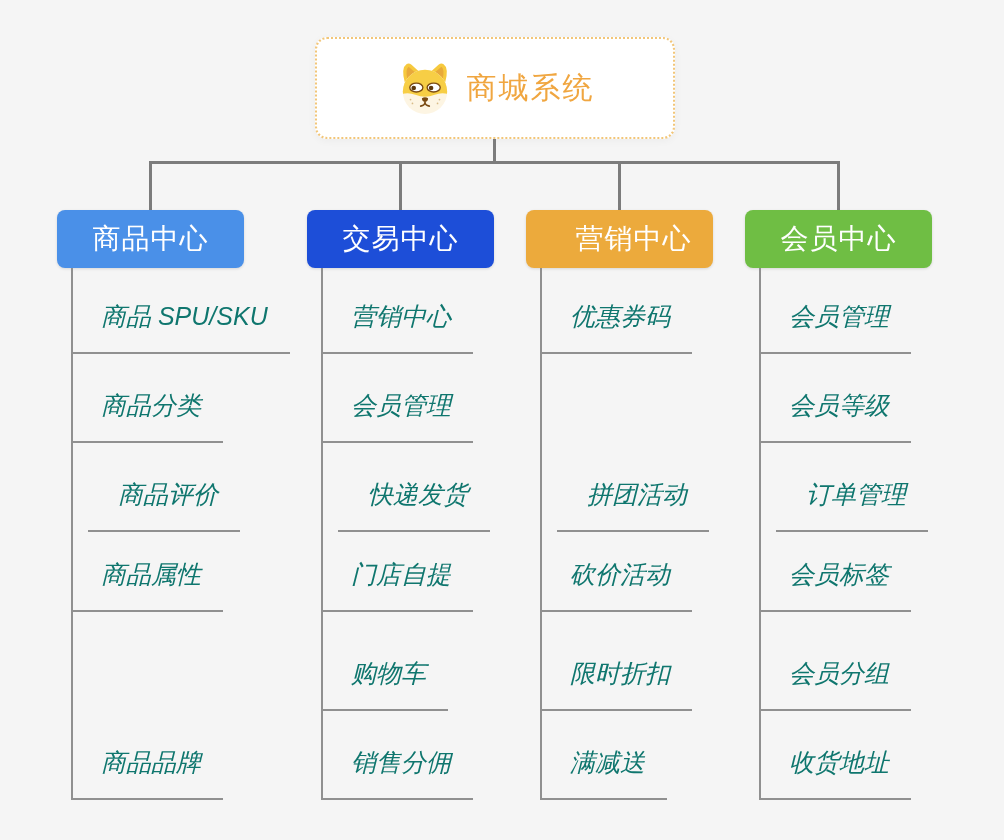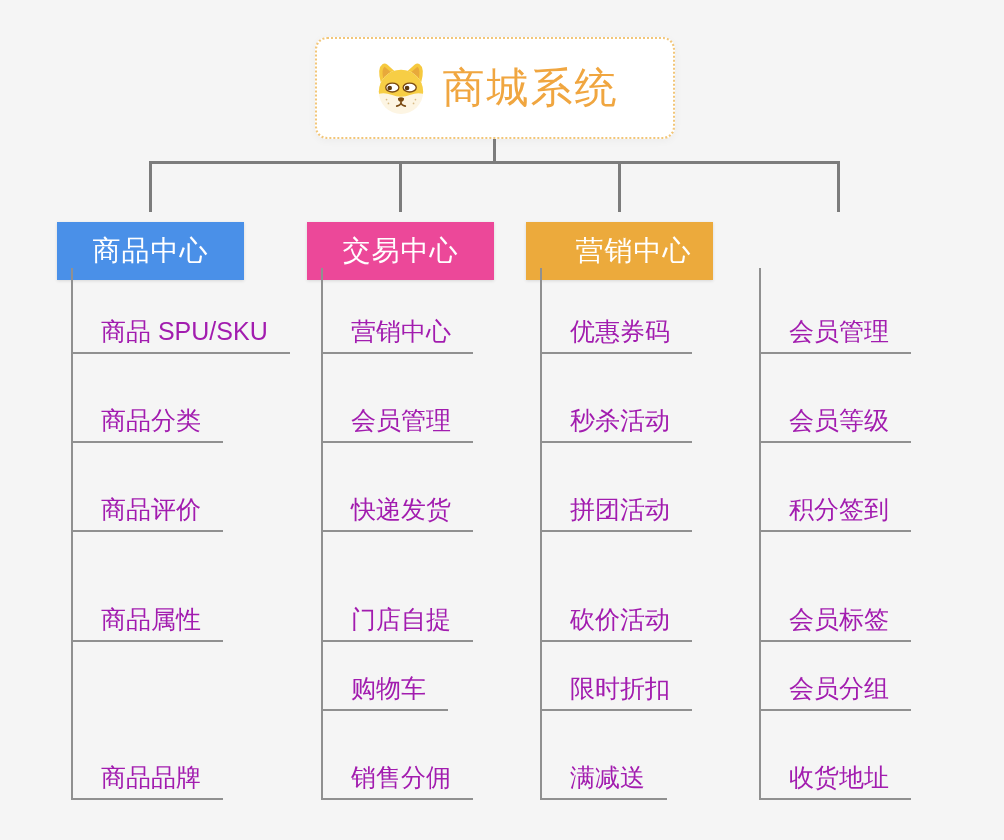--- a/index.html
+++ b/index.html
@@ -25,21 +25,21 @@
     border: 2px dotted #f2c679;
     border-radius: 12px;
     display: flex;
     align-items: center;
     justify-content: center;
     gap: 13px;
     box-shadow: 0 2px 8px rgba(0,0,0,0.04);
     cursor: pointer;
   }
   .root-title {
-    font-size: 42px;
+    font-size: 30px;
     letter-spacing: 2px;
     color: #f0a640;
     line-height: 1;
     white-space: nowrap;
   }
   .dog-icon { width: 58px; height: 54px; display: block; }
 
   
   .line { position: absolute; background: #7c7c7c; }
   .root-drop { left: 493px; top: 139px; width: 3px; height: 24px; }
@@ -54,57 +54,57 @@
   .branch { position: absolute; top: 210px; width: 187px; height: 592px; }
   .branch.b0 { left: 57px; }
   .branch.b1 { left: 307px; }
   .branch.b2 { left: 526px; }
   .branch.b3 { left: 745px; }
 
   .branch-box {
     position: absolute;
     left: 0; top: 0;
     width: 187px; height: 58px;
-    border-radius: 0;
+    border-radius: 8px;
     color: #ffffff;
     font-size: 28px;
     letter-spacing: 1px;
     display: flex;
     align-items: center;
     justify-content: center;
     white-space: nowrap;
     box-shadow: 0 1px 3px rgba(0,0,0,0.12);
     cursor: pointer;
-    margin-top: 12px;
   }
 
   .trunk {
     position: absolute;
     left: 14px; top: 58px;
     width: 2px; height: 532px;
     background: #909090;
   }
 
   .leaf {
     position: absolute;
     left: 14px;
     height: 38px;
     display: flex;
     align-items: flex-end;
-    padding: 0 22px 4px 30px;
+    padding: 0 22px 19px 30px;
     border-bottom: 2px solid #909090;
     font-size: 25px;
-    color: #a21caf;
+    color: #0f766e;
     white-space: nowrap;
     cursor: pointer;
+    font-style: italic;
   }
   .leaf.i0 { top: 106px; }
   .leaf.i1 { top: 195px; }
-  .leaf.i2 { top: 284px; }
-  .leaf.i3 { top: 394px; }
+  .leaf.i2 { top: 284px; margin-left: 17px; }
+  .leaf.i3 { top: 364px; }
   .leaf.i4 { top: 463px; }
   .leaf.i5 { top: 552px; }
 </style>
 </head>
 <body>
 
 <div class="canvas">
 
   <div class="root-node" style="border-color: rgb(242, 198, 121);">
     <span class="dog-icon">
@@ -151,44 +151,44 @@
     <div class="branch-box" style="background: rgb(74, 144, 232);">商品中心</div>
     <div class="trunk"></div>
     <div class="leaf i0">商品 SPU/SKU</div>
     <div class="leaf i1">商品分类</div>
     <div class="leaf i2">商品评价</div>
     <div class="leaf i3">商品属性</div>
     <div class="leaf i5">商品品牌</div>
   </div>
 
   <div class="branch b1">
-    <div class="branch-box" style="background: #ec4899;">交易中心</div>
+    <div class="branch-box" style="background: #1d4ed8;">交易中心</div>
     <div class="trunk"></div>
     <div class="leaf i0">营销中心</div>
     <div class="leaf i1">会员管理</div>
     <div class="leaf i2">快递发货</div>
     <div class="leaf i3">门店自提</div>
     <div class="leaf i4">购物车</div>
     <div class="leaf i5">销售分佣</div>
   </div>
 
   <div class="branch b2">
     <div class="branch-box" style="background: rgb(236, 170, 60); padding-left: 28px;">营销中心</div>
     <div class="trunk"></div>
     <div class="leaf i0">优惠券码</div>
-    <div class="leaf i1">秒杀活动</div>
     <div class="leaf i2">拼团活动</div>
     <div class="leaf i3">砍价活动</div>
     <div class="leaf i4">限时折扣</div>
     <div class="leaf i5">满减送</div>
   </div>
 
   <div class="branch b3">
+    <div class="branch-box" style="background: rgb(111, 190, 68);">会员中心</div>
     <div class="trunk"></div>
     <div class="leaf i0">会员管理</div>
     <div class="leaf i1">会员等级</div>
-    <div class="leaf i2">积分签到</div>
+    <div class="leaf i2">订单管理</div>
     <div class="leaf i3">会员标签</div>
     <div class="leaf i4">会员分组</div>
     <div class="leaf i5">收货地址</div>
   </div>
 
 </div>
 
 </body></html>

